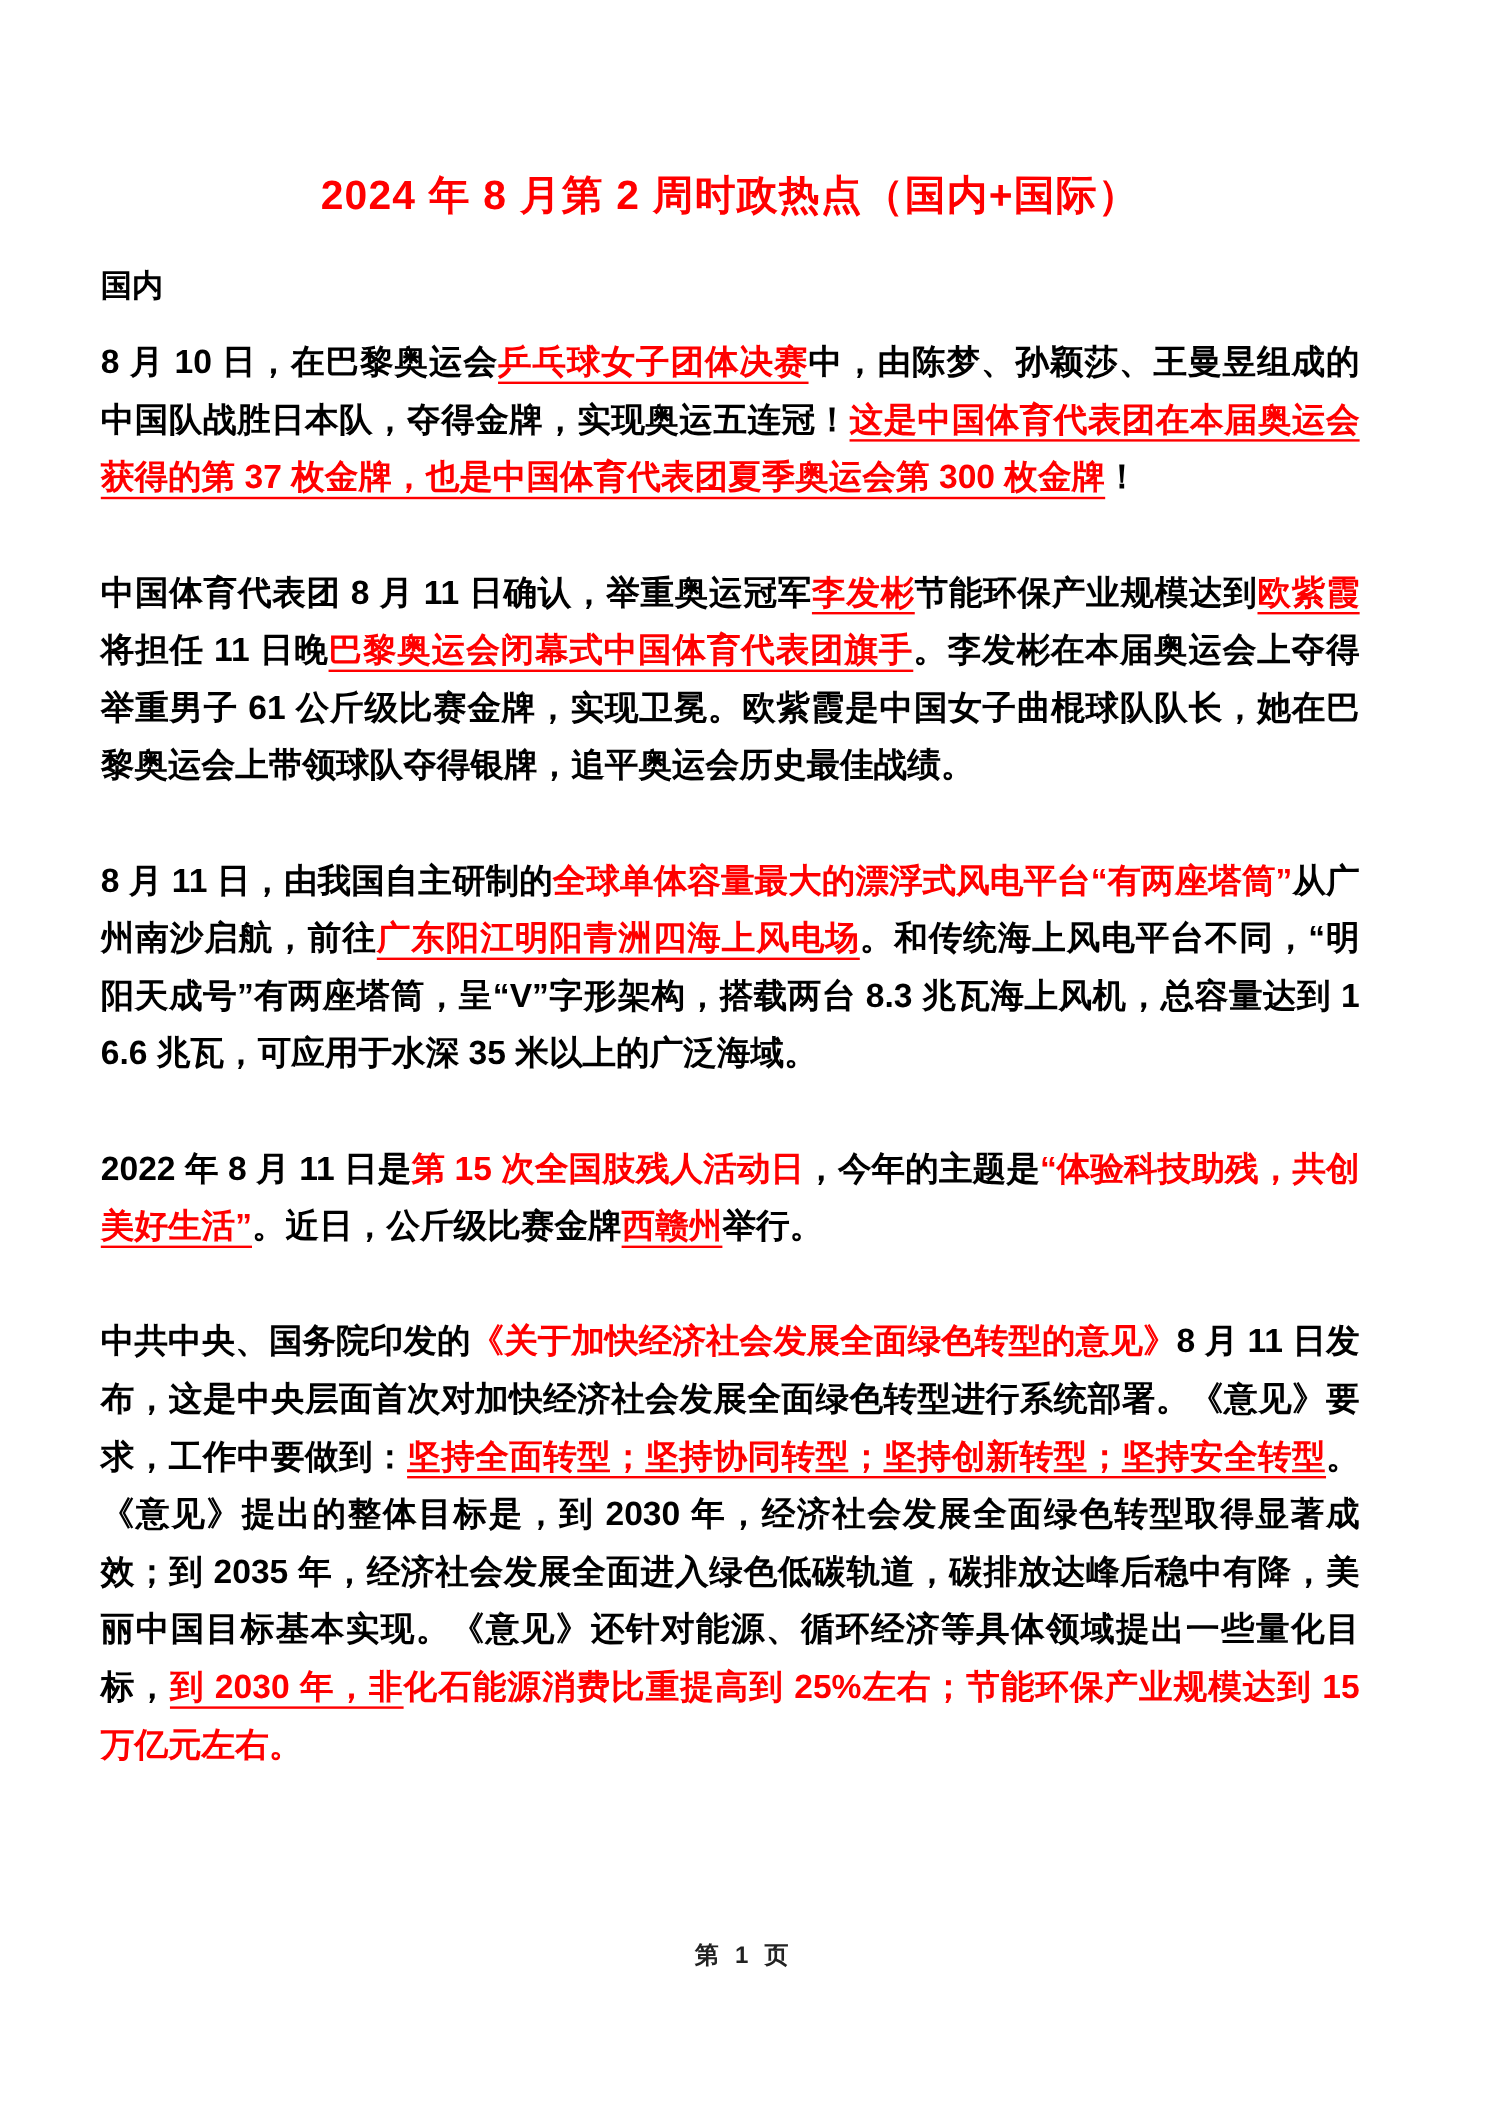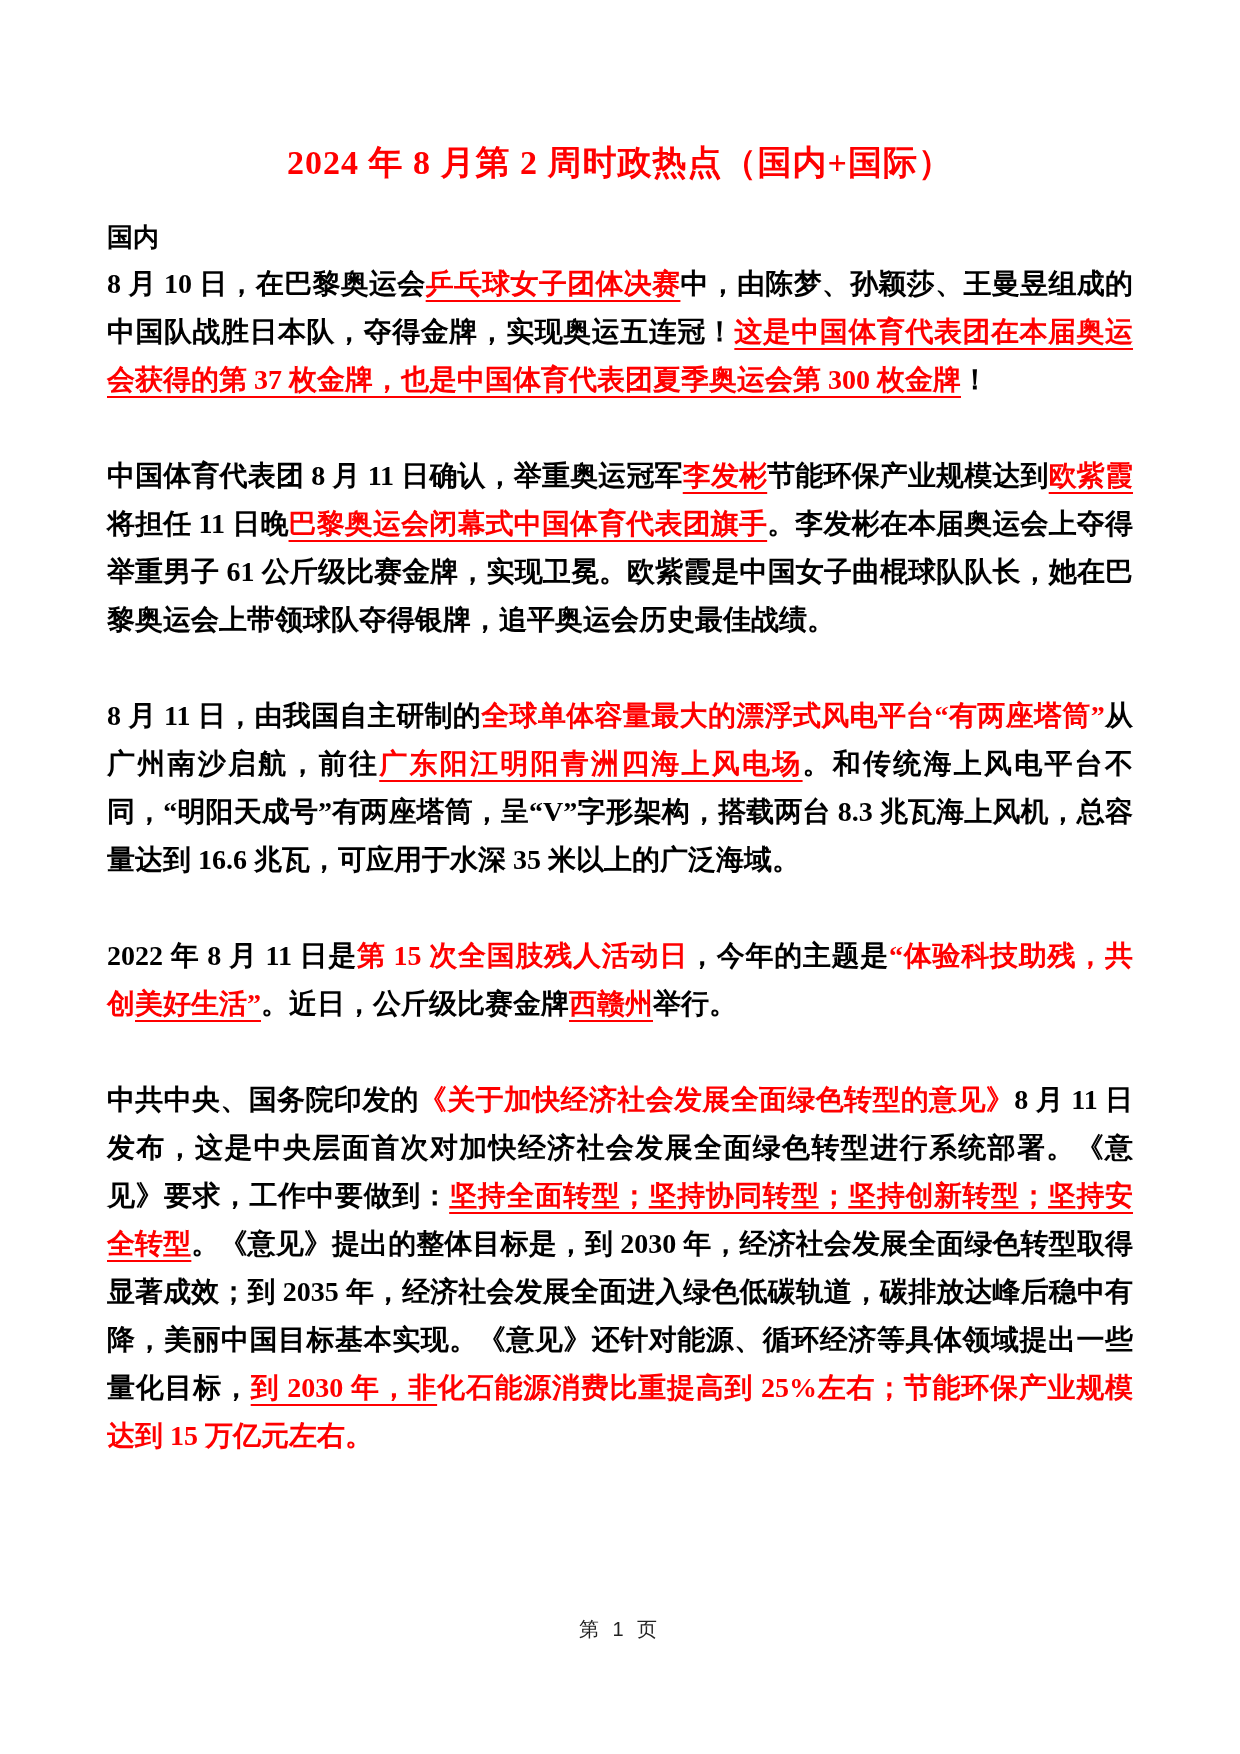--- a/index.html
+++ b/index.html
@@ -6,41 +6,41 @@
   * { box-sizing: border-box; }
   html, body { margin: 0; padding: 0; }
   body {
     width: 1240px; height: 1754px;
     background: #ffffff;
     position: relative;
     overflow: hidden;
     font-family: "Liberation Sans", "DejaVu Sans", sans-serif;
     color: var(--ink);
   }
-  .page { padding: 130px 107px 0 107px; font-family: Liberation Serif, serif; }
+  .page { padding: 130px 107px 0 84px; }
 
   .titles { text-align: center; }
   .doc-title {
     margin: 0;
     color: var(--accent);
     font-size: 34px;
     font-weight: bold;
     line-height: 66px;
     letter-spacing: 1px;
   }
 
   .section-heading {
     margin: 20px 0 0 0;
     font-size: 26px;
     font-weight: bold;
     line-height: 44px;
     color: var(--ink);
   }
 
-  .para-list { }
+  .para-list { margin-top: 18px; }
   .para {
     margin: 0 0 48px 0;
     font-size: 28px;
     font-weight: bold;
     line-height: 48px;
     text-align: justify;
     text-justify: inter-ideograph;
     word-break: break-all;
   }
   .run { color: var(--ink); }
@@ -50,21 +50,21 @@
     text-decoration-thickness: 2px;
     text-underline-offset: 7px;
   }
 
   .footer {
     position: absolute;
     left: 0; right: 0;
     top: 1616px;
     text-align: center;
     font-size: 20px;
-    font-weight: normal;
+    font-weight: bold;
     color: #222222;
     letter-spacing: 4px;
   }
 </style>
 </head>
 <body>
 
 <div class="page">
   <div class="titles">
     <h1 class="doc-title">2024 年 8 月第 2 周时政热点（国内+国际）</h1>

